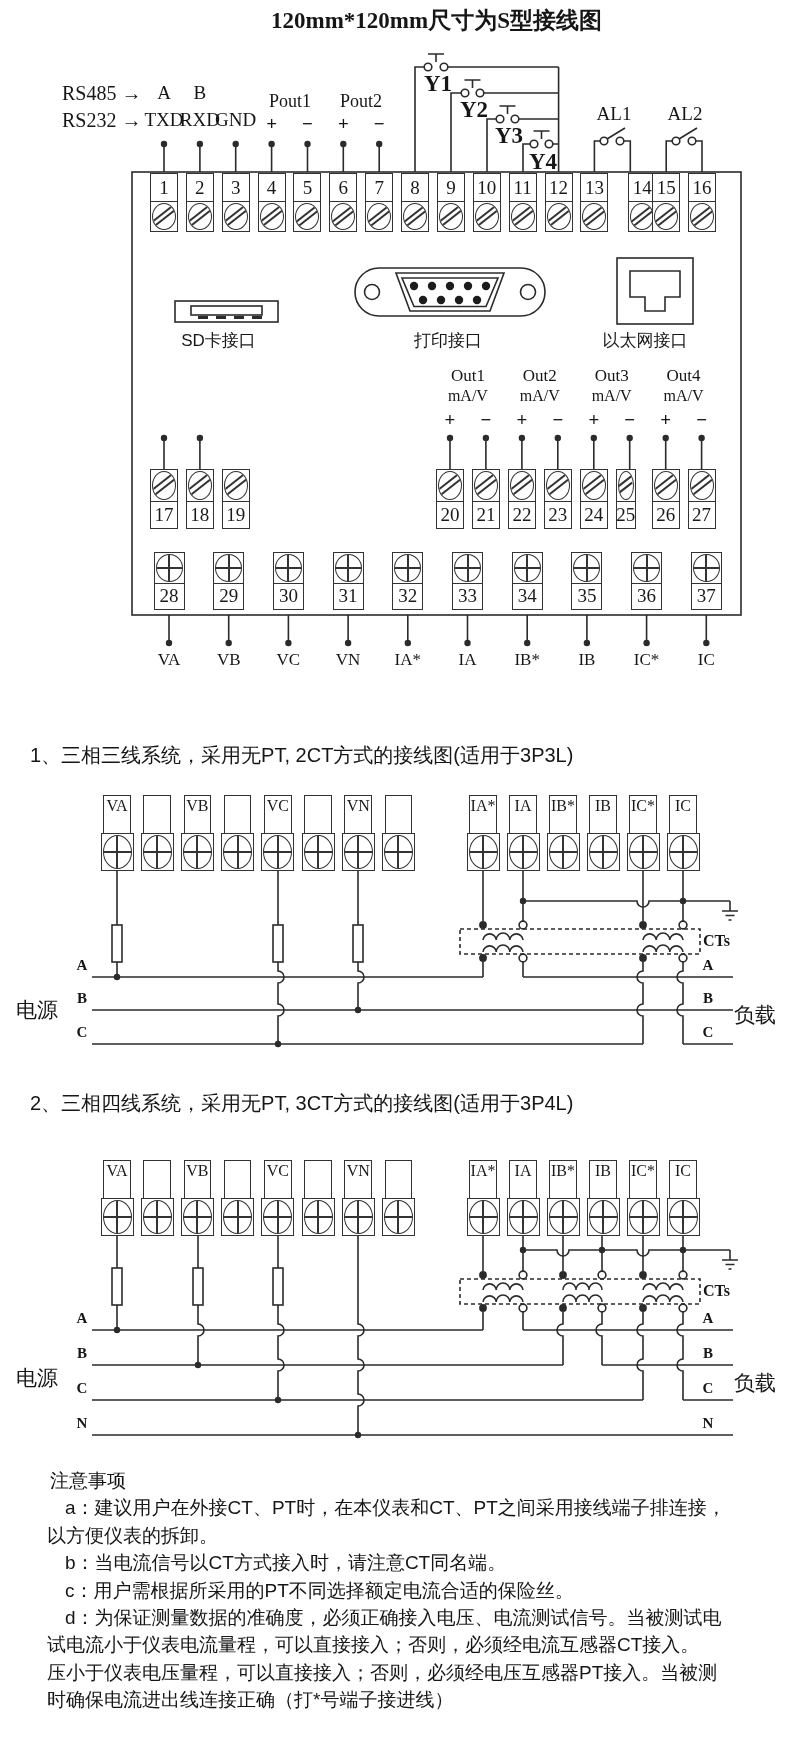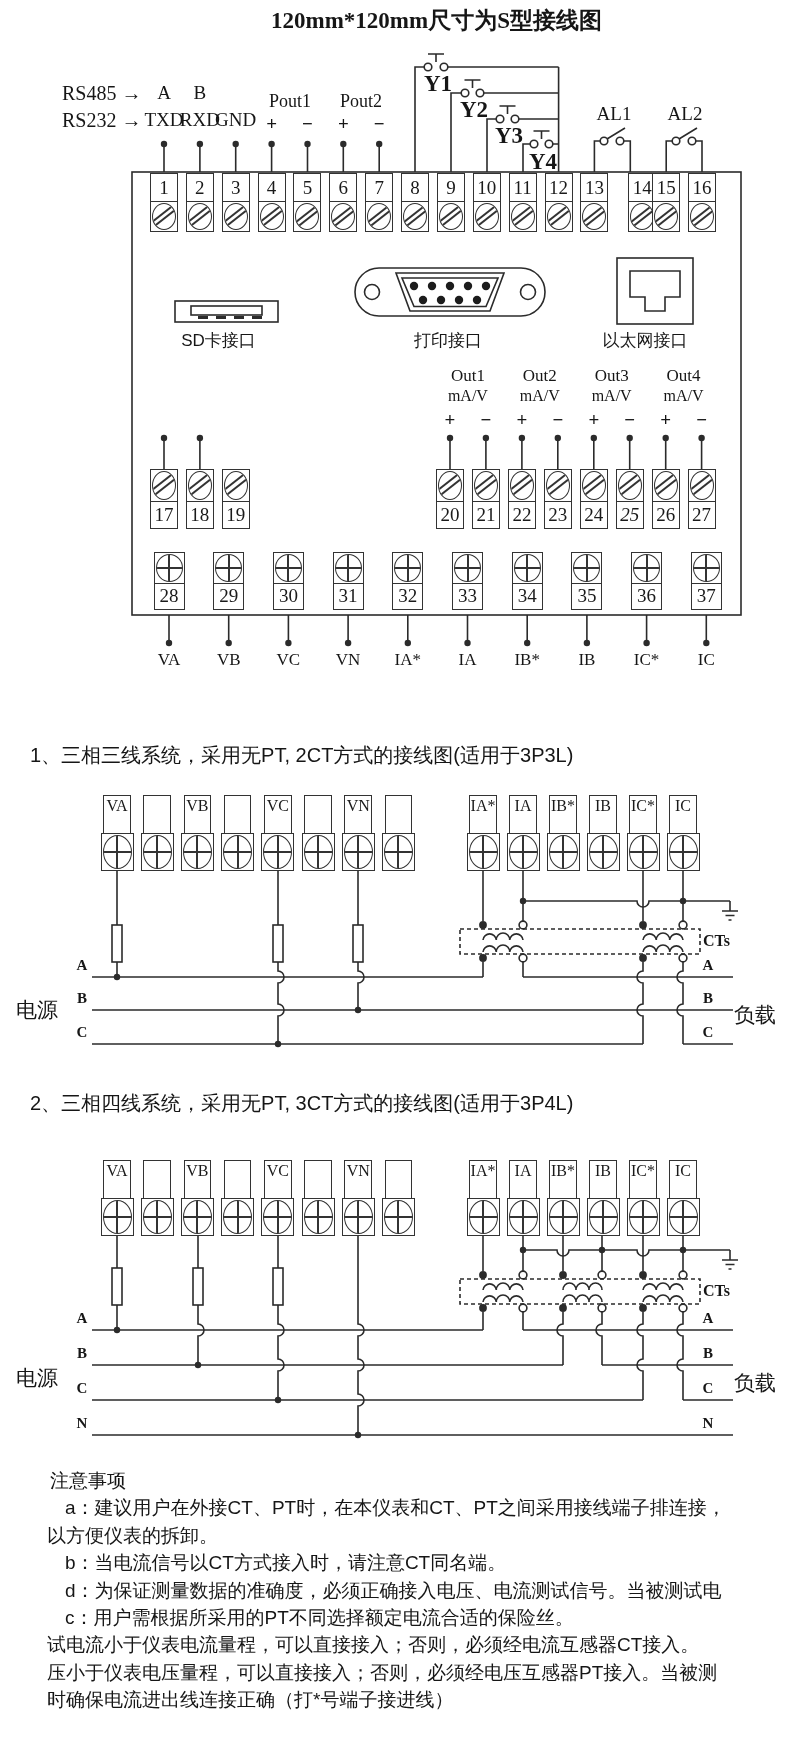--- a/index.html
+++ b/index.html
@@ -275,22 +275,22 @@
   <div class="lbl serif cts" id="s1-cts">CTs</div>
   <div class="lbl sideword" id="s2-source">电源</div>
   <div class="lbl sideword" id="s2-load">负载</div>
   <div class="lbl serif cts" id="s2-cts">CTs</div>
 
   <div class="lbl" id="notes">
     <div class="head">注意事项</div>
   <div class="item">a：建议用户在外接CT、PT时，在本仪表和CT、PT之间采用接线端子排连接，</div>
       <div class="cont">以方便仪表的拆卸。</div>
       <div class="item">b：当电流信号以CT方式接入时，请注意CT同名端。</div>
+      <div class="item">c：用户需根据所采用的PT不同选择额定电流合适的保险丝。</div>
       <div class="item">d：为保证测量数据的准确度，必须正确接入电压、电流测试信号。当被测试电</div>
-      <div class="item">c：用户需根据所采用的PT不同选择额定电流合适的保险丝。</div>
       <div class="cont">试电流小于仪表电流量程，可以直接接入；否则，必须经电流互感器CT接入。</div>
       <div class="cont">压小于仪表电压量程，可以直接接入；否则，必须经电压互感器PT接入。当被测</div>
       <div class="cont">时确保电流进出线连接正确（打*号端子接进线）</div>
     </div>
 <div class="term" style="left: 150px; top: 173px; width: 28px;">
       <div class="numbox" style="height: 27px;">1</div>
       <div class="screwbox" style="height: 29px;">
         <div class="screwcircle">
           <div class="bar slot1"></div>
           <div class="bar slot2"></div>
@@ -497,21 +497,21 @@
     </div>
     <div class="term" style="left: 579.76px; top: 470px; width: 28px;">
       <div class="screwbox" style="height: 31px;">
         <div class="screwcircle">
           <div class="bar slot1"></div>
           <div class="bar slot2"></div>
         </div>
       </div>
       <div class="numbox" style="height: 27px;">24</div>
     </div>
-    <div class="term" style="left: 615.7px; top: 470px; width: 28px; font-style: italic;">
+    <div class="term" style="left: 615.7px; top: 470px; width: 20px;">
       <div class="screwbox" style="height: 31px;">
         <div class="screwcircle">
           <div class="bar slot1"></div>
           <div class="bar slot2"></div>
         </div>
       </div>
       <div class="numbox" style="height: 27px;">25</div>
     </div>
     <div class="term" style="left: 651.64px; top: 470px; width: 28px;">
       <div class="screwbox" style="height: 31px;">

